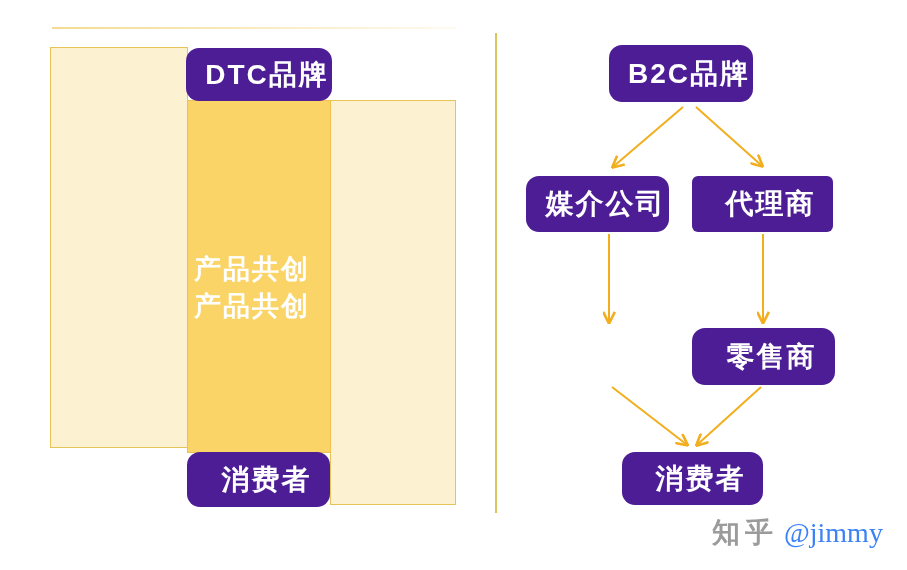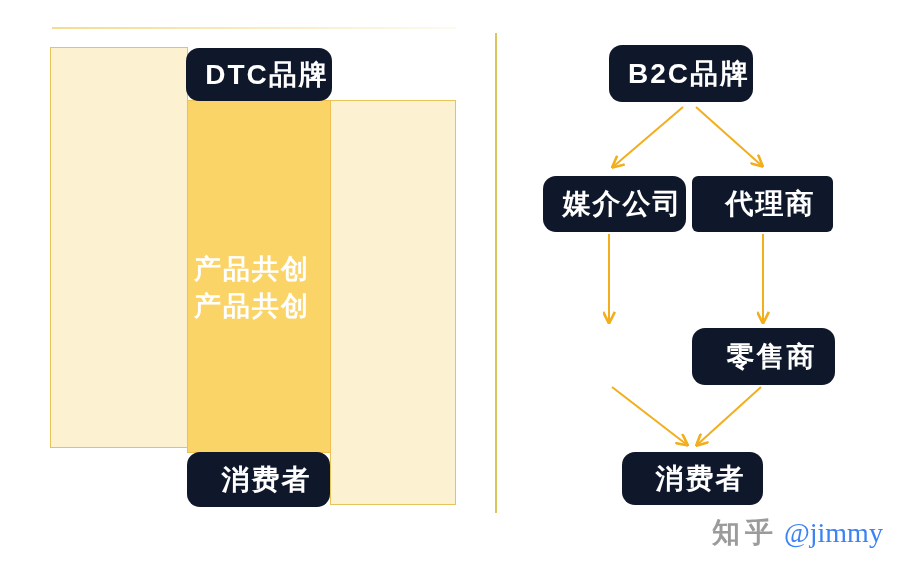--- a/index.html
+++ b/index.html
@@ -31,34 +31,34 @@
     box-sizing: border-box;
   }
   .column-text {
     position: absolute; left: 187px; top: 211px; width: 130px;
     text-align: center; color: #ffffff; font-weight: bold;
     font-size: 27px; line-height: 37px; letter-spacing: 2px; margin-top: 40px;
   }
   
   .node {
     position: absolute;
-    background: #0f172a;
+    background: #4c1d95;
     border-radius: 13px;
     color: #ffffff;
     font-weight: bold;
     font-size: 28px;
     letter-spacing: 2px;
     display: flex; align-items: center; justify-content: center;
     box-sizing: border-box;
     padding-left: 16px;
   }
   .node.dtc        { left: 186px; top: 48px;  width: 146px; height: 53px; }
   .node.cons-left  { left: 187px; top: 452px; width: 143px; height: 55px; }
   .node.b2c        { left: 609px; top: 45px;  width: 144px; height: 57px; }
-  .node.media-co   { left: 543px; top: 176px; width: 143px; height: 56px; }
+  .node.media-co   { left: 526px; top: 176px; width: 143px; height: 56px; }
   .node.agent      { left: 692px; top: 176px; width: 141px; height: 56px; border-radius: 6px; }
   .node.media      { left: 539px; top: 328px; width: 141px; height: 57px; }
   .node.retailer   { left: 692px; top: 328px; width: 143px; height: 57px; }
   .node.cons-right { left: 622px; top: 452px; width: 141px; height: 53px; }
   
   .divider {
     position: absolute; left: 495px; top: 33px; width: 2px; height: 480px;
     background: #DCC55C;
   }
   

